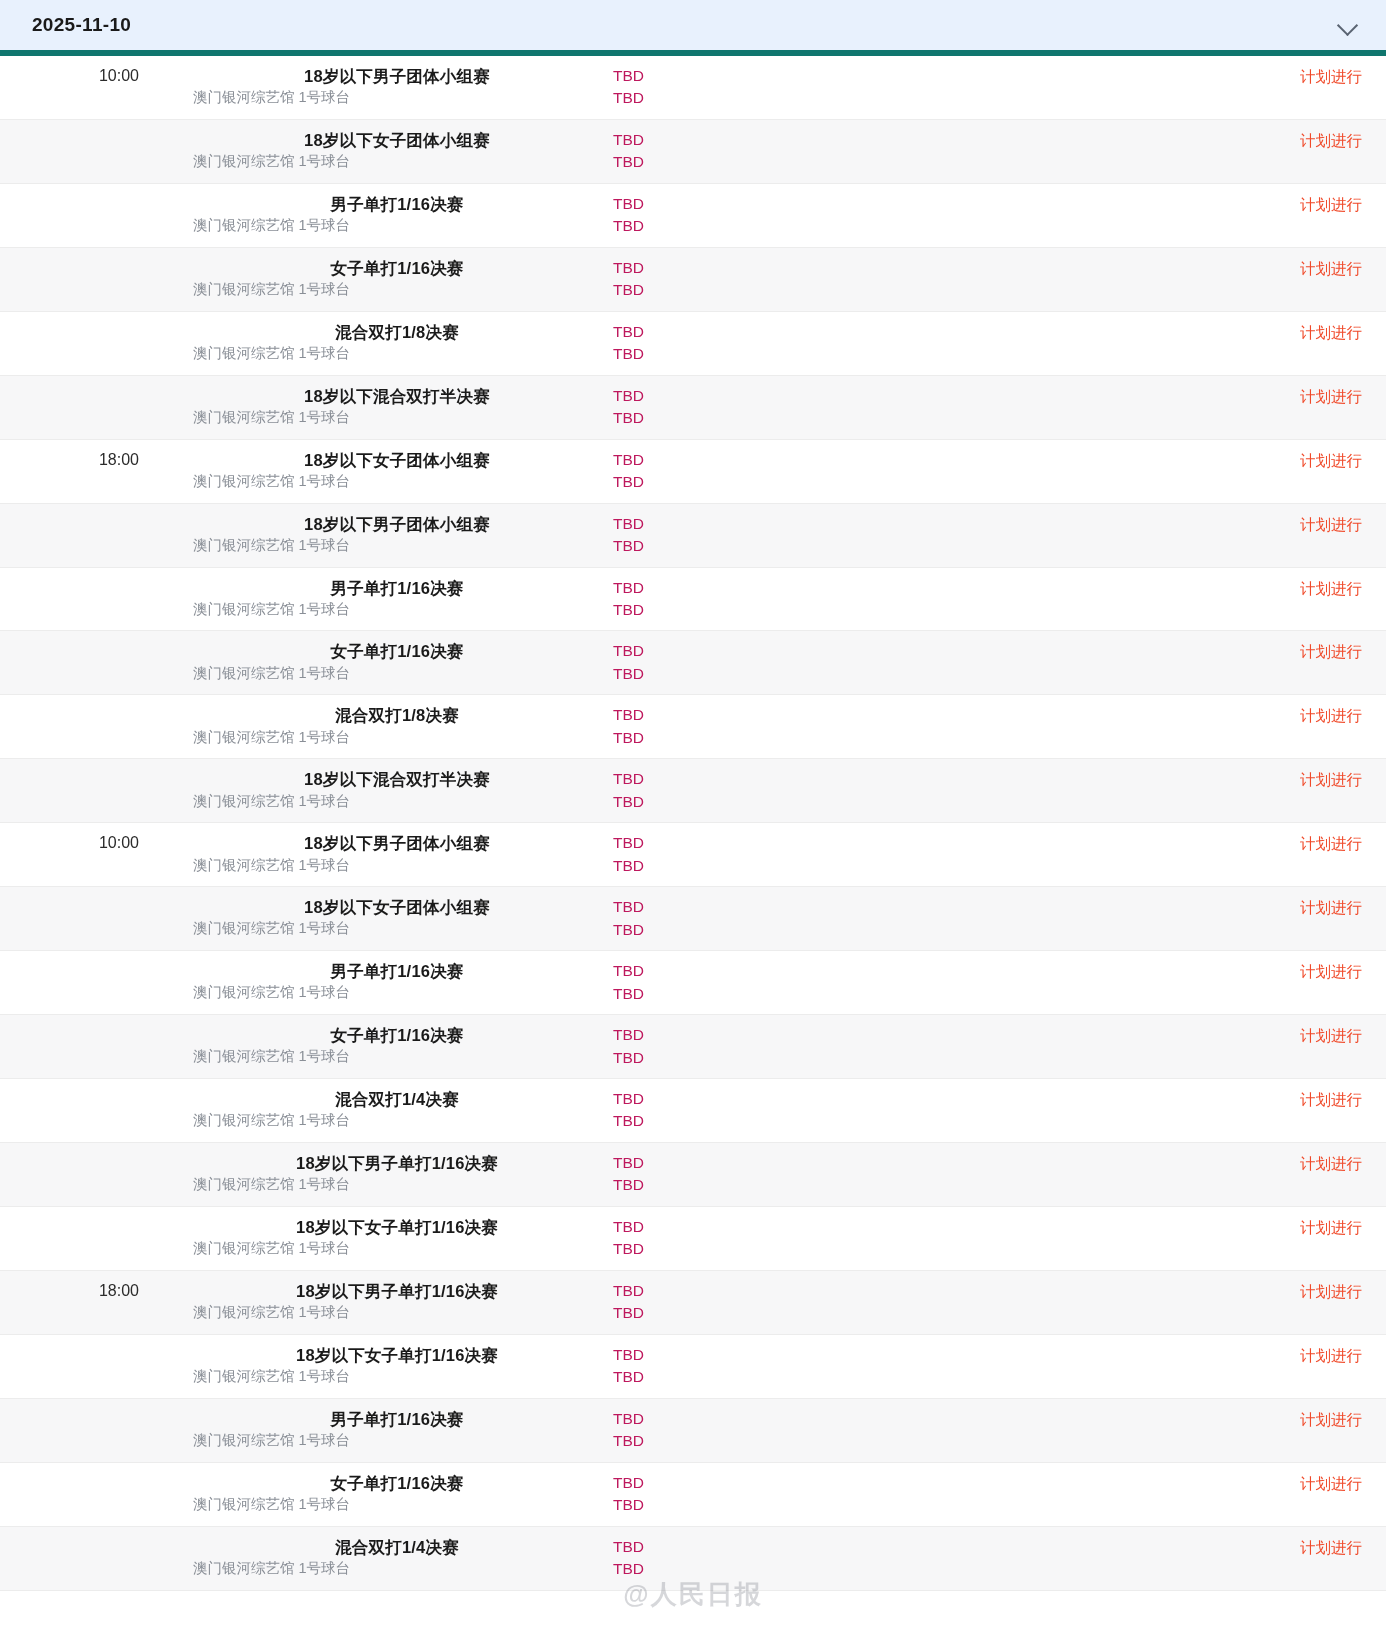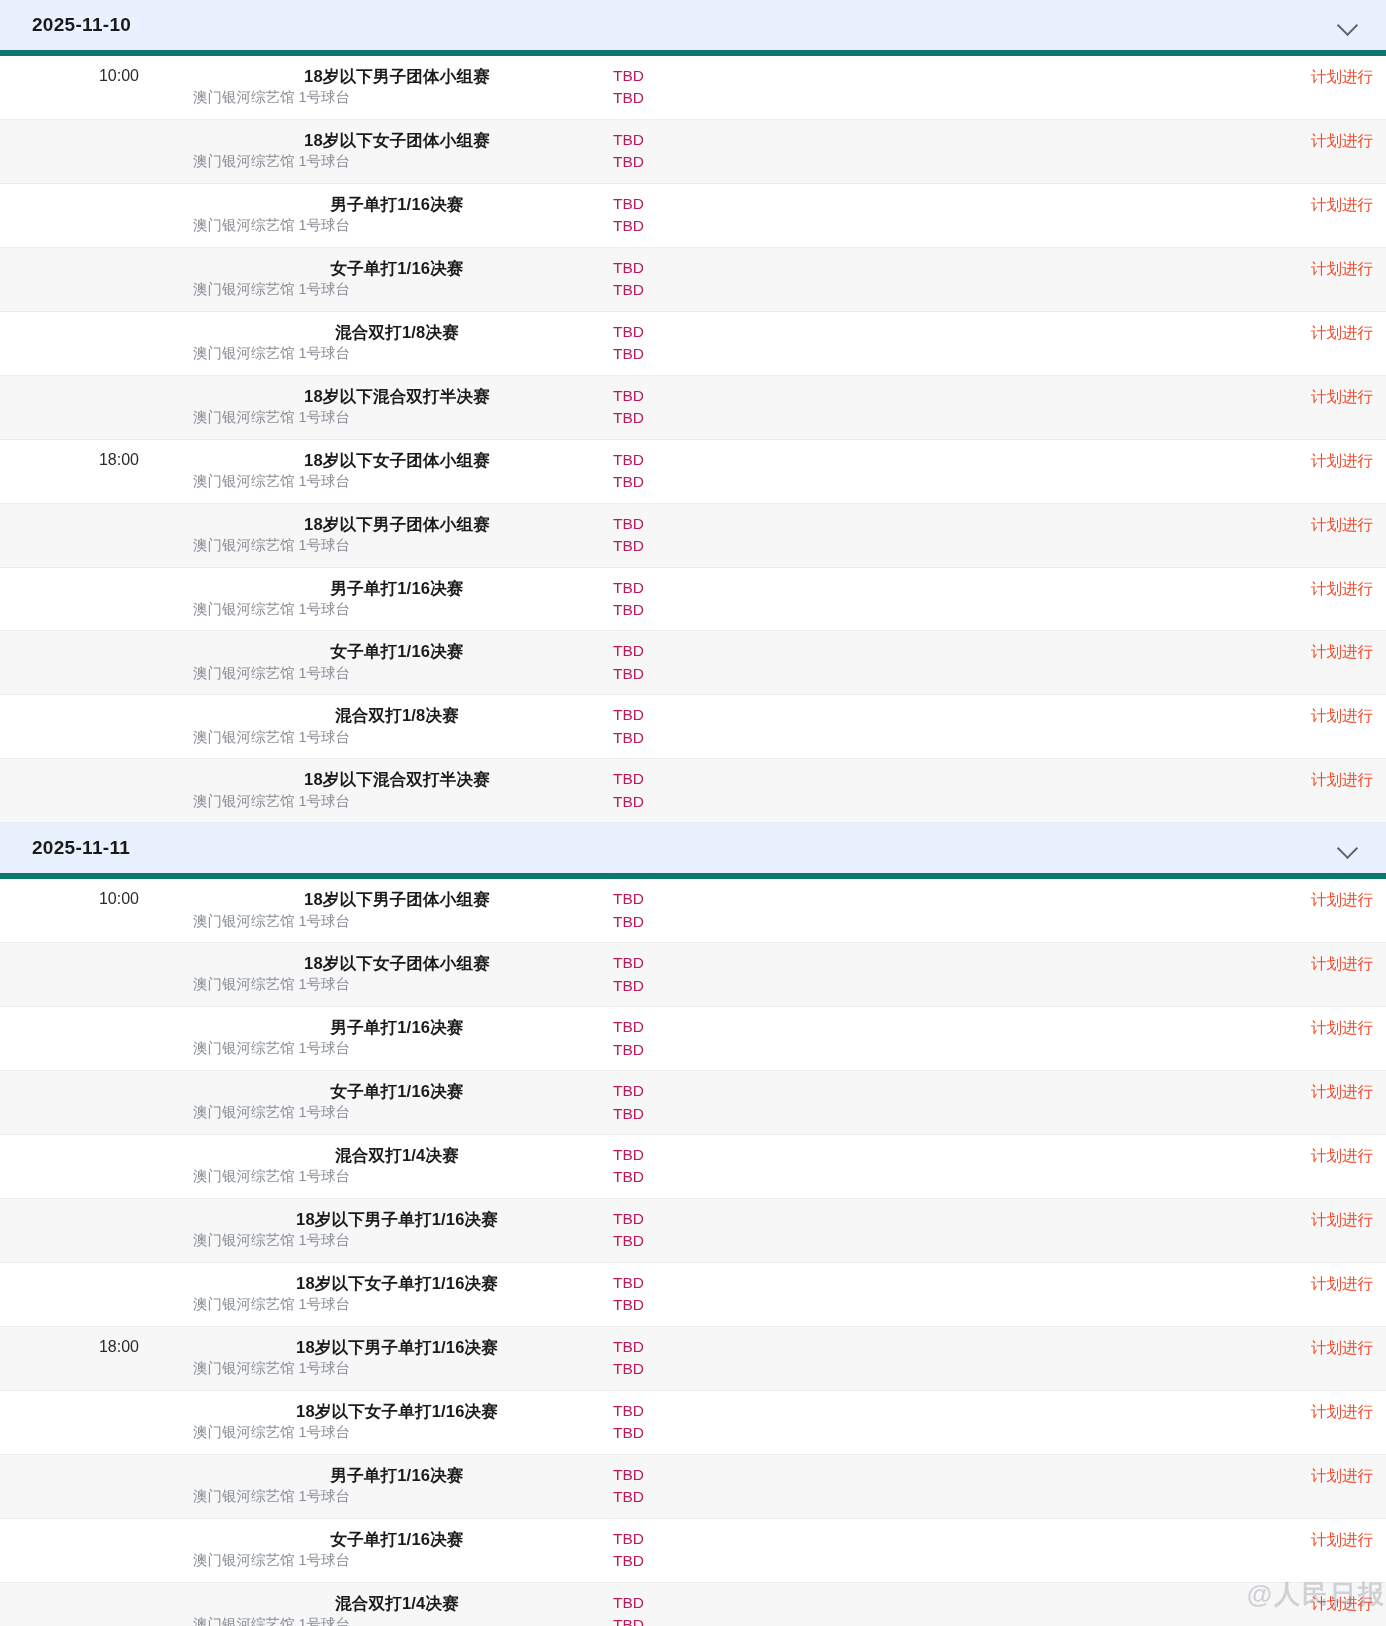--- a/index.html
+++ b/index.html
@@ -107,33 +107,33 @@
   }
   .team {
     font-size: 15.5px;
     color: #be185d;
     line-height: 1.45;
   }
   .col-status {
     width: 150px;
     flex: 0 0 150px;
     text-align: right;
-    padding-right: 13px;
+    padding-right: 24px;
     box-sizing: border-box;
     font-size: 15.5px;
     color: #f04a2a;
     padding-top: 2px;
     white-space: nowrap;
   }
   .watermark {
     position: absolute;
     left: 0;
     right: 0;
     bottom: 14px;
-    text-align: right;
+    text-align: center;
     font-size: 30px;
     font-weight: bold;
     color: rgba(120, 124, 132, 0.30);
     pointer-events: none;
     letter-spacing: 2px;
   }
   .wm-at {
     font-size: 26px;
   }
 </style>
@@ -294,24 +294,20 @@
       <div class="col-event">
         <div class="event-name">18岁以下混合双打半决赛</div>
         <div class="event-venue">澳门银河综艺馆 1号球台</div>
       </div>
       <div class="col-teams">
         <div class="team">TBD</div>
         <div class="team">TBD</div>
       </div>
       <div class="col-status">计划进行</div>
     </div>
-    <div class="day-header">
-      <span class="date">2025-11-11</span>
-      <span class="chevron"></span>
-    </div>
     <div class="row">
       <div class="col-time">10:00</div>
       <div class="col-medal"></div>
       <div class="col-event">
         <div class="event-name">18岁以下男子团体小组赛</div>
         <div class="event-venue">澳门银河综艺馆 1号球台</div>
       </div>
       <div class="col-teams">
         <div class="team">TBD</div>
         <div class="team">TBD</div>

